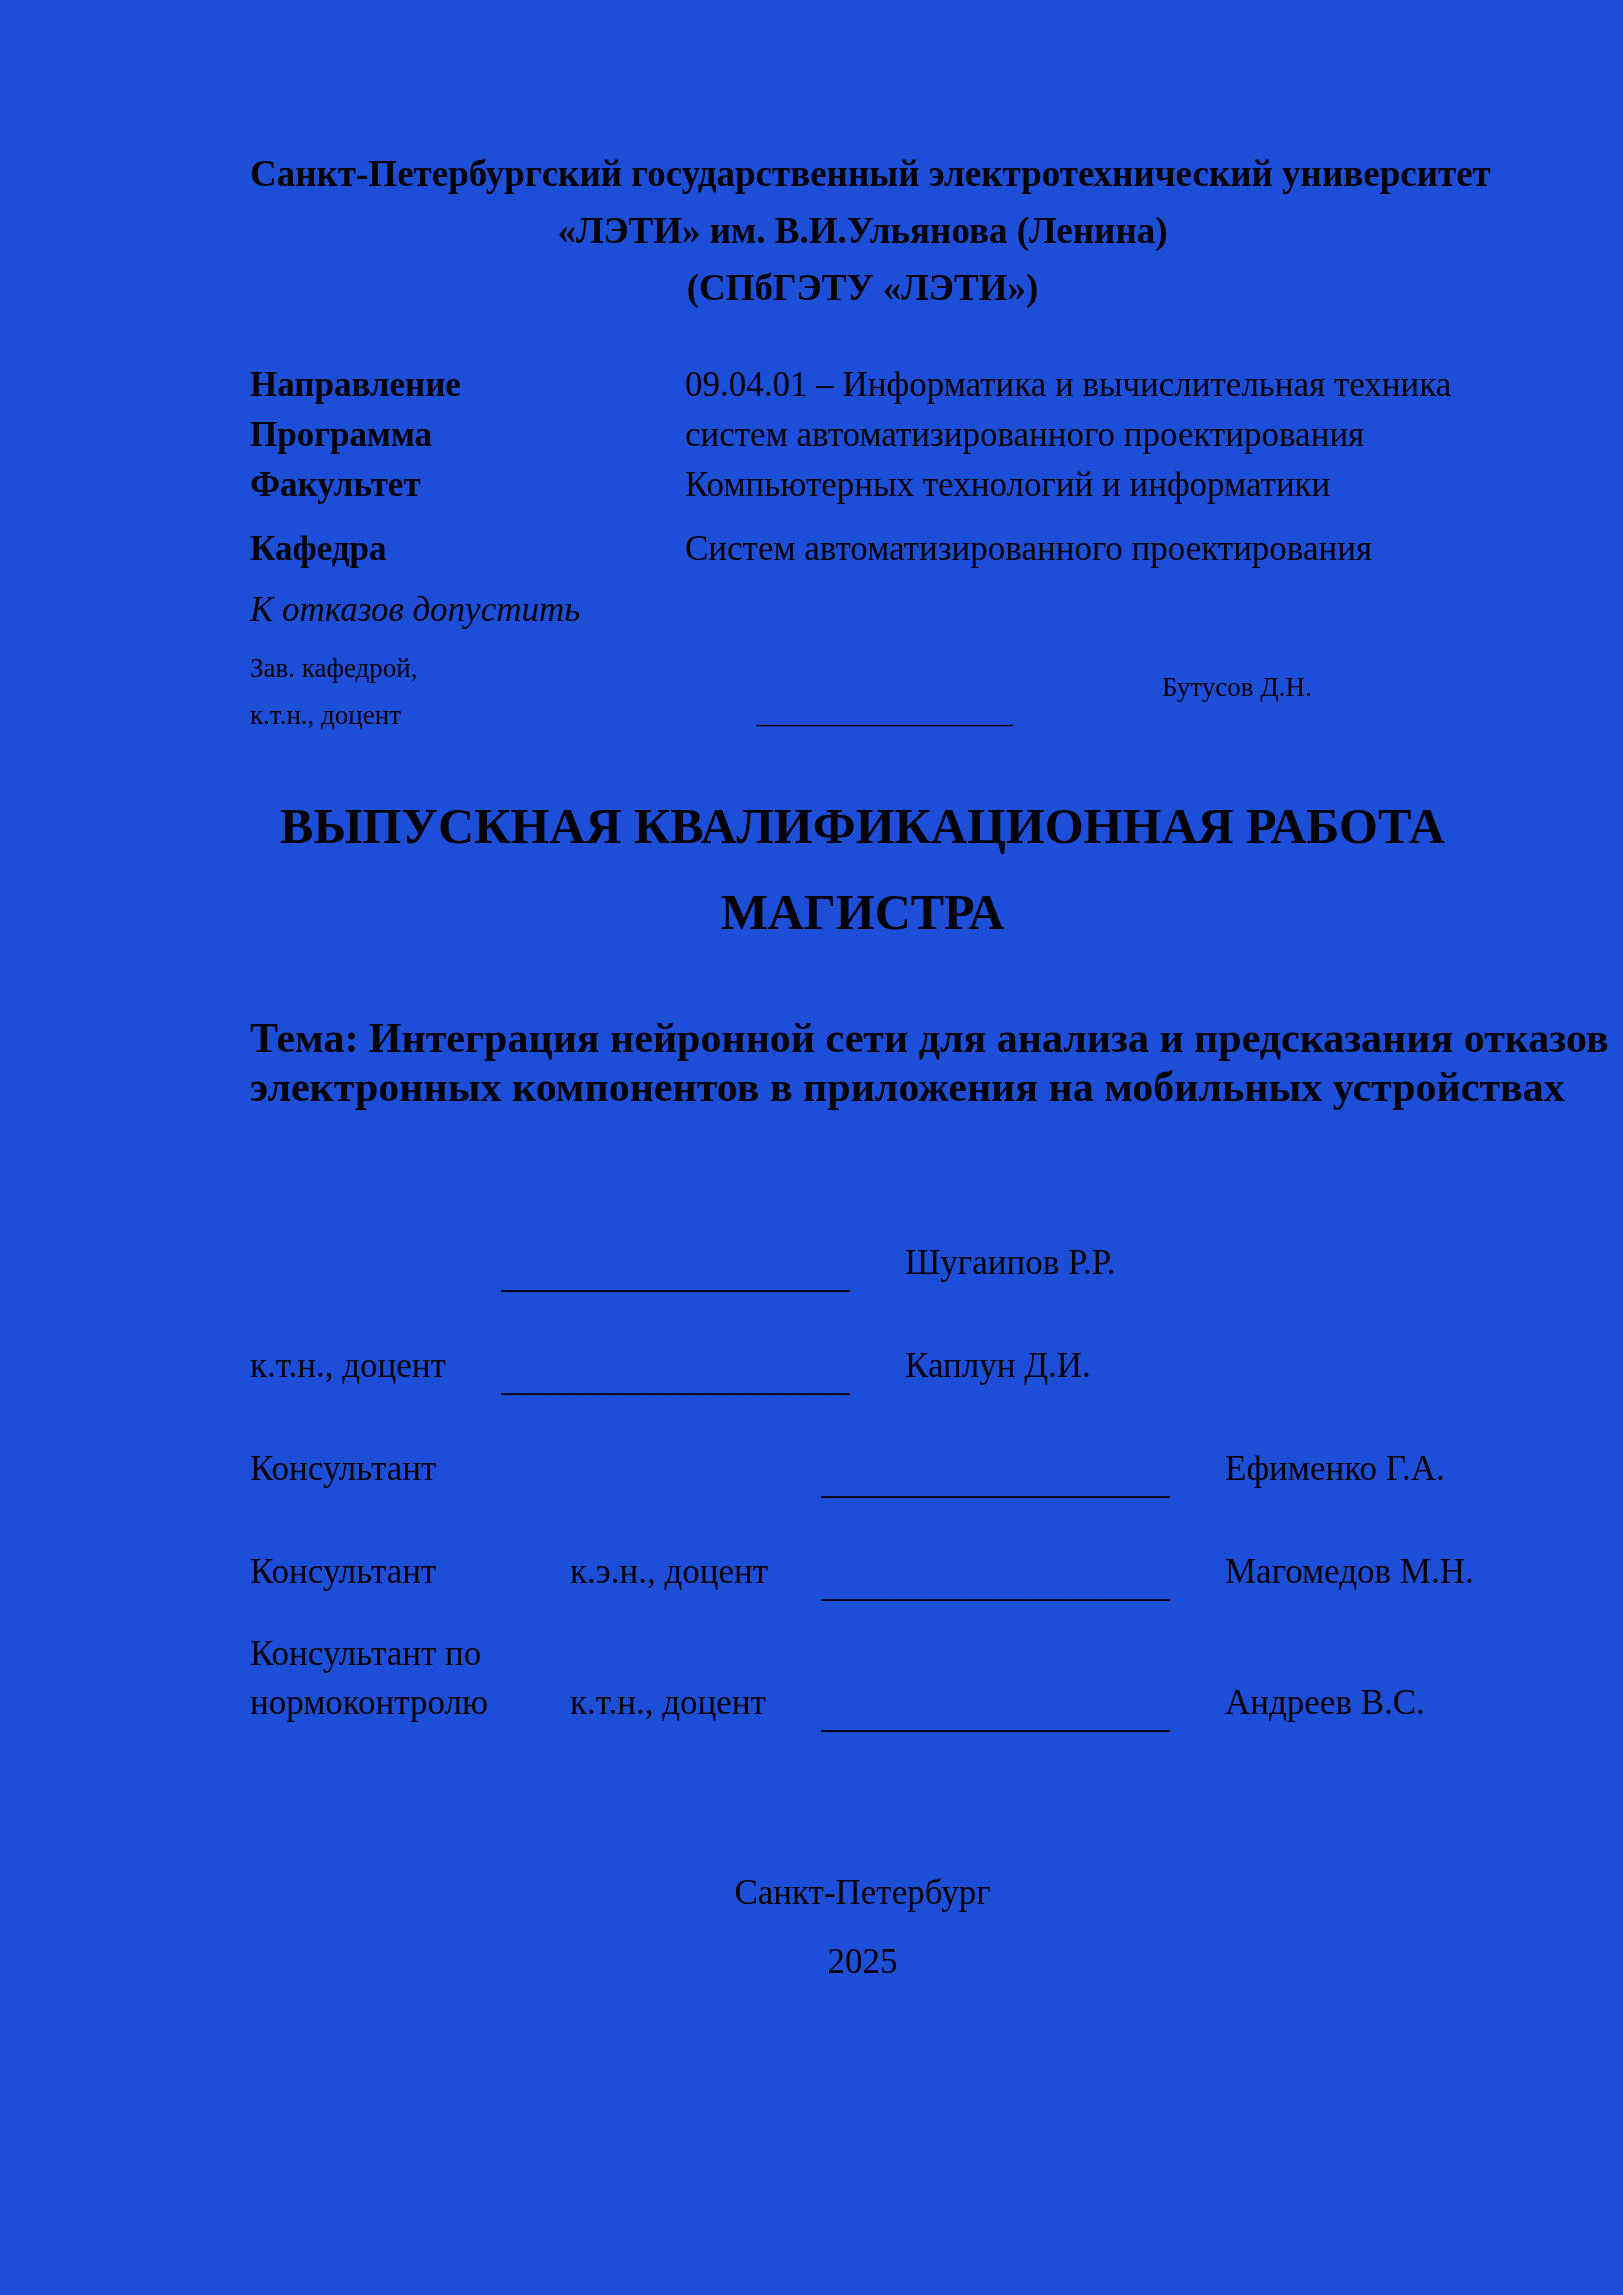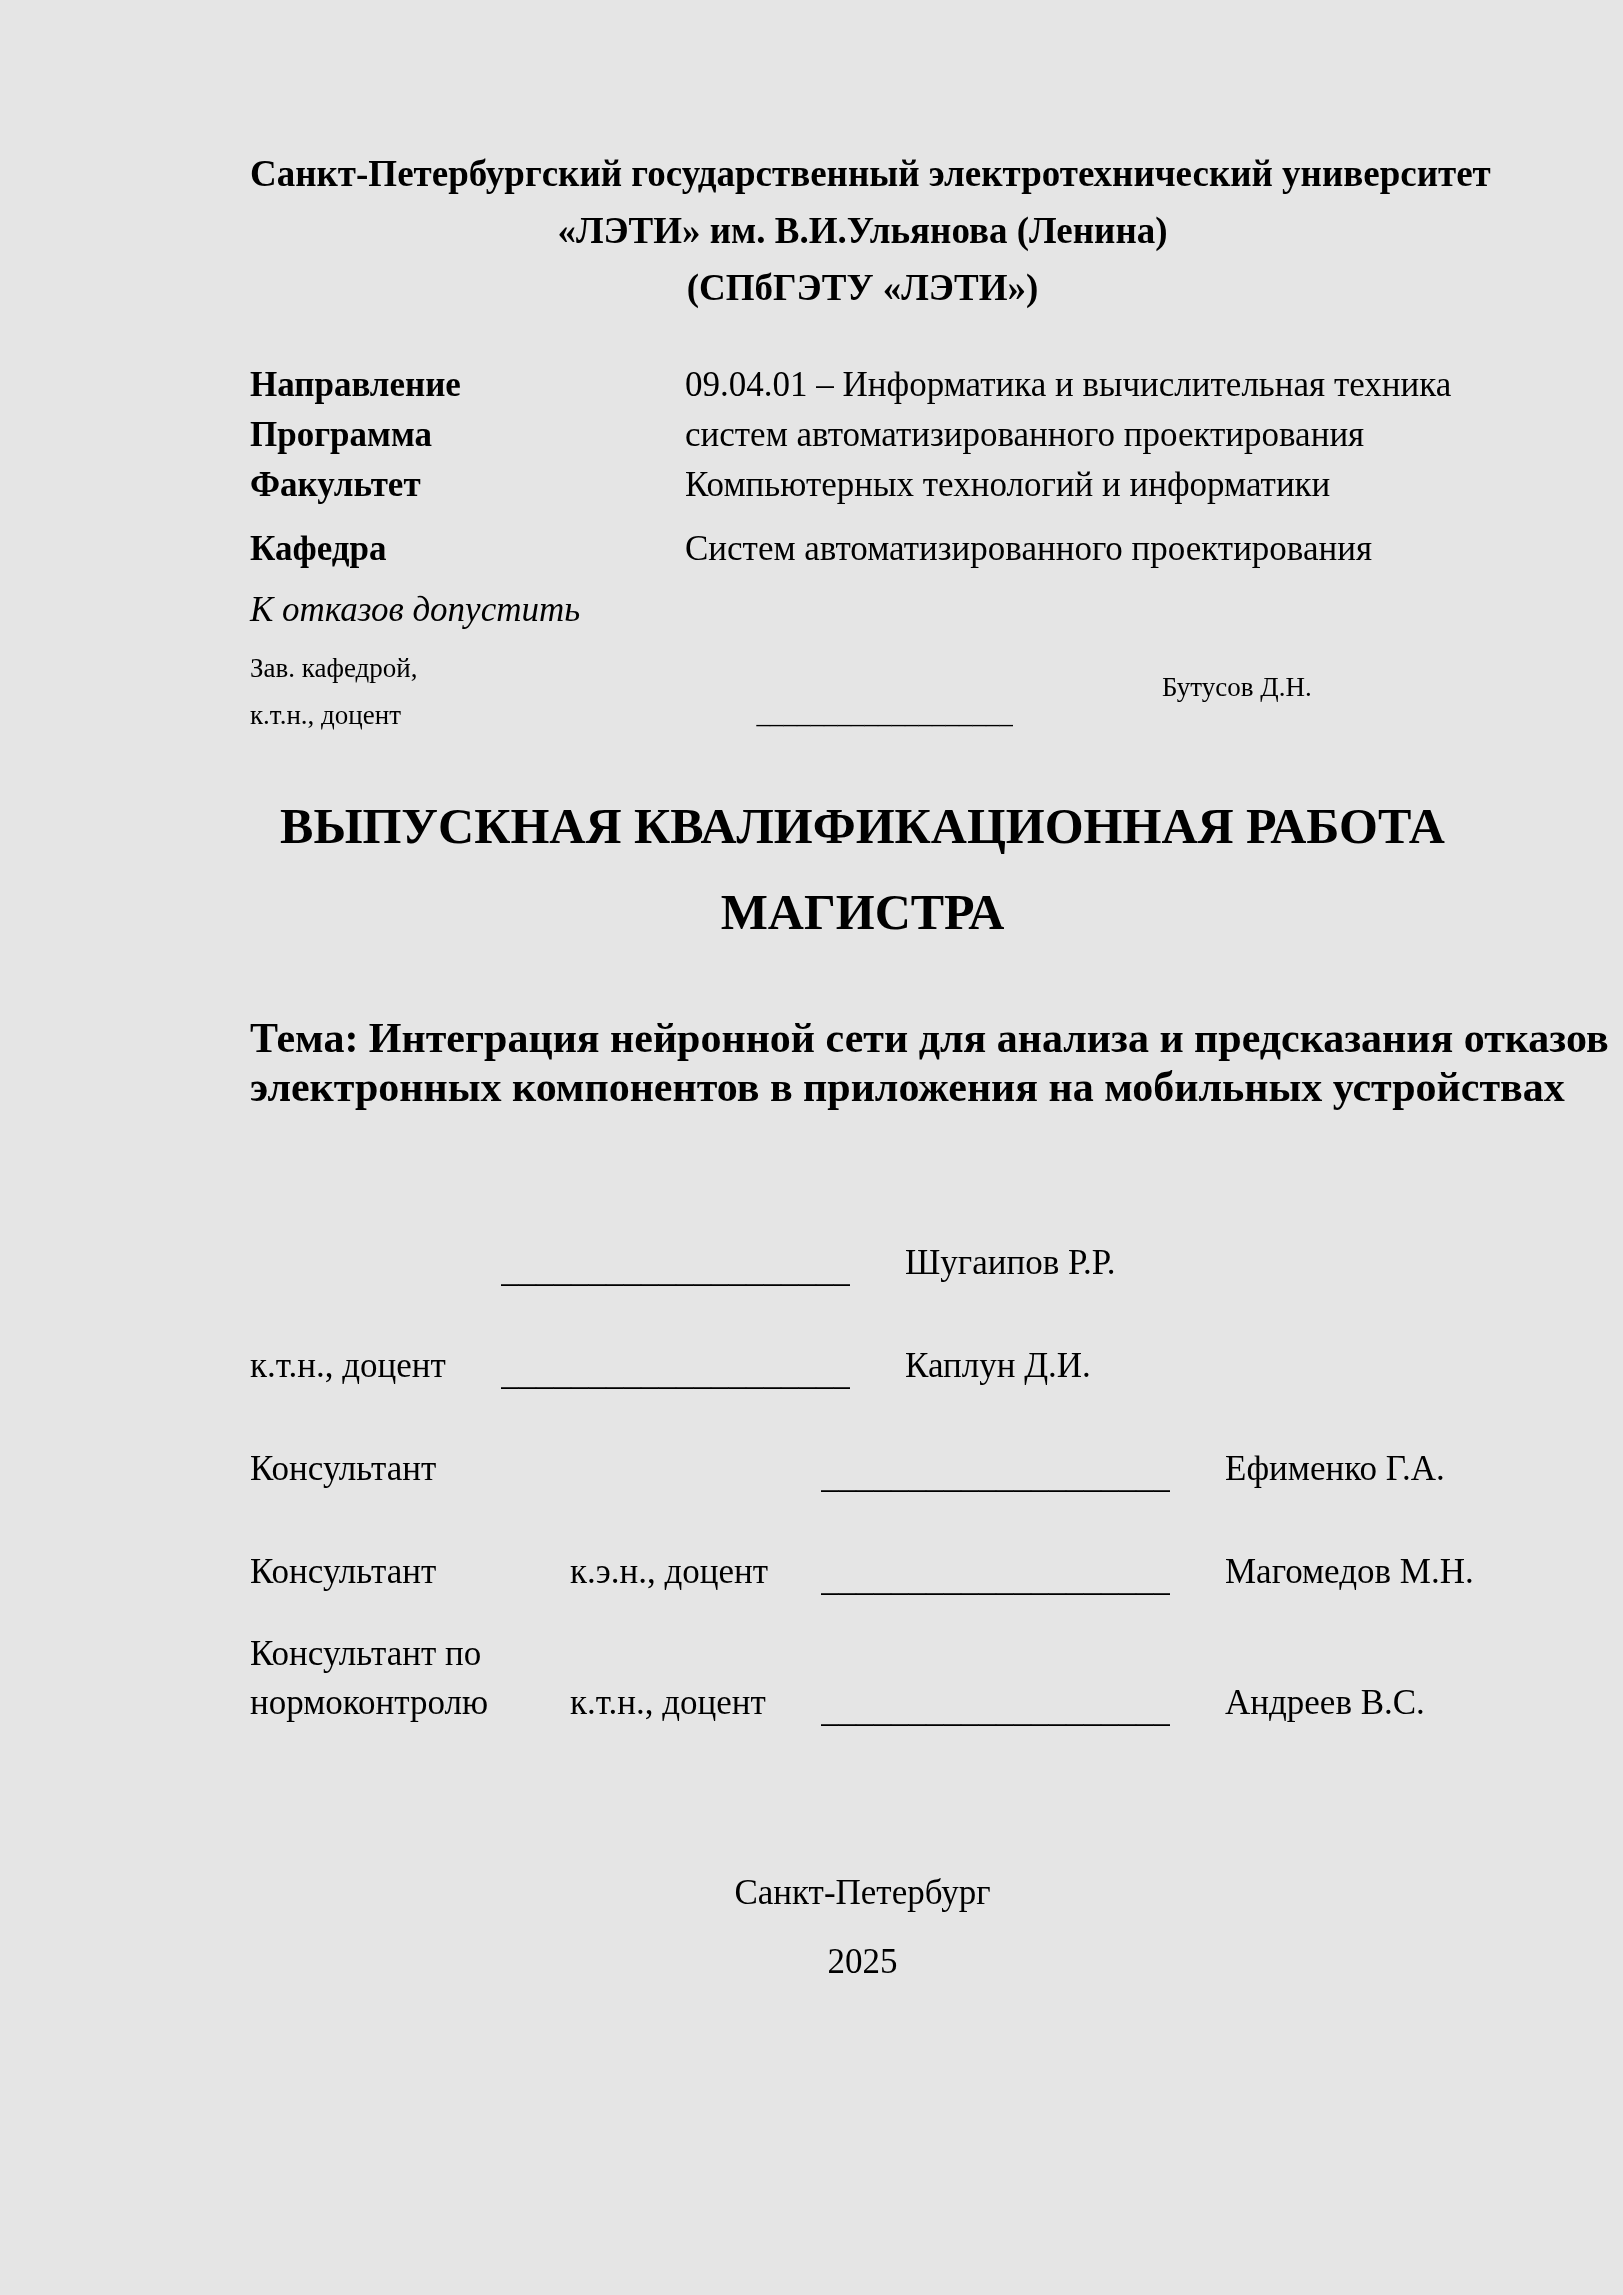--- a/index.html
+++ b/index.html
@@ -1,20 +1,20 @@
 <!DOCTYPE html>
 <html lang="ru" style="font-size:12.6px"><head>
 <meta charset="utf-8">
 <style>
   html, body { margin: 0; padding: 0; background: #ffffff; }
   .page {
     position: relative;
     width: 1623px;
     height: 2295px;
-    background: #e5e5e5;
+    background: #1d4ed8;
     color: #000000;
     font-family: "Liberation Serif", "DejaVu Serif", serif;
     box-sizing: border-box;
     padding: 145px 148px 0 250px;
     overflow: hidden;
   }
   
   .header {
     text-align: center;
     font-weight: bold;
@@ -65,21 +65,21 @@
   
   .sig-table { margin-top: 126px; font-size: 35px; }
   .sig-row { display: flex; align-items: flex-end; }
   .sig-row + .sig-row { margin-top: 54px; }
   .sig-row.tight { margin-top: 33px; }
   .sig-role { width: 320px; flex: none; line-height: 49px; }
   .sig-degree { width: 251px; flex: none; line-height: 49px; white-space: nowrap; }
   .sig-line {
     width: 349px; flex: none;
     line-height: 49px;
-    position: relative; top: 7px;
+    position: relative; top: 13px;
     white-space: nowrap; overflow: hidden;
   }
   .sig-name { margin-left: 55px; line-height: 49px; white-space: nowrap; }
   
   .footer { margin-top: 141px; text-align: center; font-size: 35px; line-height: 49px; }
   .footer-year { margin-top: 20.4px; }
 </style>
 </head>
 <body>
 

